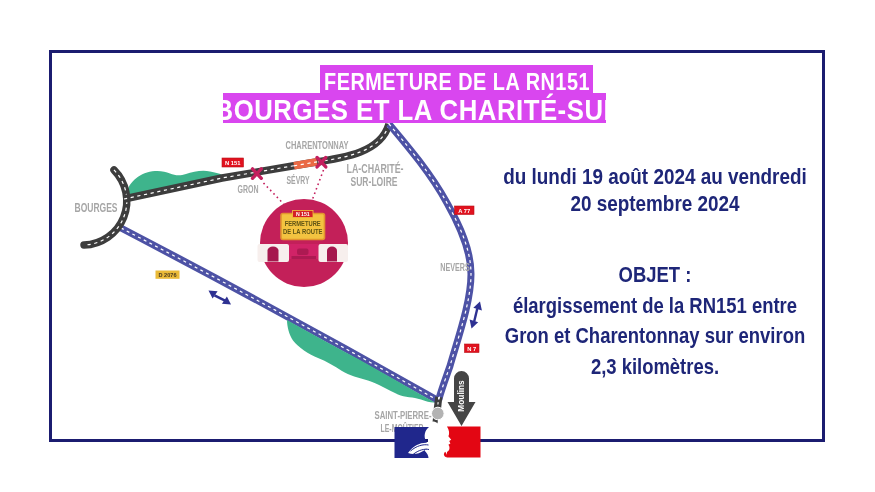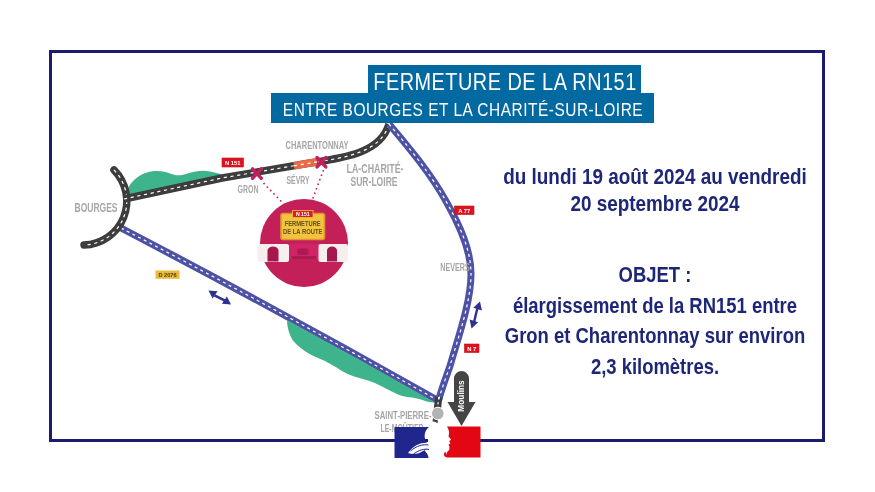--- a/index.html
+++ b/index.html
@@ -1,18 +1,18 @@
 <!DOCTYPE html>
 <html><head>
 <meta charset="utf-8">
 <style>
   html,body{margin:0;padding:0;}
   body{width:875px;height:492px;background:#ffffff;font-family:"Liberation Sans",sans-serif;overflow:hidden;position:relative;}
   .abs{position:absolute;}
-  .banner{background:#0369a1;color:#ffffff;font-weight:normal;text-align:center;letter-spacing:0.6px;margin-left:48px;}
+  .banner{background:#d946ef;color:#ffffff;font-weight:bold;text-align:center;letter-spacing:0.6px;}
   .navy{color:#1e2678;font-weight:bold;text-align:center;}
 </style>
 </head>
 <body>
 
 <div class="abs" style="left:48.5px;top:49.5px;width:770px;height:386px;border:3px solid #1b1c70;"></div>
 
 <svg class="abs" style="left:0;top:0;" width="875" height="492" viewBox="0 0 875 492">
 
   <g>
@@ -162,19 +162,19 @@
     <path d="M 447,426.5 C 449.3,430.5 449.7,433.5 448.4,436.3 L 451.2,439.8 L 449.2,441.1 L 450.4,443.4 L 448.4,444.8 C 450.4,447.4 449.6,450.9 446.8,452 C 444.4,450.7 444.1,447.6 446,445.8 C 443.6,440.8 444,431.8 446.2,426.5 Z" fill="#ffffff"></path>
 
     <path d="M 446.8,457.5 C 443.6,456.8 443,453.8 445.2,451.8 C 446.6,453.2 447.5,455.4 446.8,457.5 Z" fill="#e30613"></path>
   </g>
 </svg>
 
 <div class="abs banner" style="left:320px;top:65px;width:273px;height:28px;font-size:23px;">
     <span style="position:absolute;left:50%;top:calc(50% + 2.5px);transform:translate(-50%,-50%) scaleX(0.863);white-space:nowrap;">FERMETURE DE LA RN151</span>
   </div>
 
-<div class="abs banner" style="left:223px;top:93px;width:383px;height:30px;font-size:18px;">
+<div class="abs banner" style="left:223px;top:93px;width:383px;height:30px;font-size:30px;">
     <span style="position:absolute;left:50%;top:calc(50% + 2px);transform:translate(-50%,-50%) scaleX(0.858);white-space:nowrap;">ENTRE BOURGES ET LA CHARITÉ-SUR-LOIRE</span>
   </div>
 
 <div class="abs navy" style="left:455px;top:163px;width:400px;font-size:22.5px;line-height:27px;transform:scaleX(0.84);white-space:nowrap;">du lundi 19 août 2024 au vendredi<br>20 septembre 2024</div>
 
 <div class="abs navy" style="left:455px;top:260px;width:400px;font-size:22.5px;line-height:30.7px;transform:scaleX(0.82);white-space:nowrap;">OBJET :<br>élargissement de la RN151 entre<br>Gron et Charentonnay sur environ<br>2,3 kilomètres.</div>
 
 </body></html>

